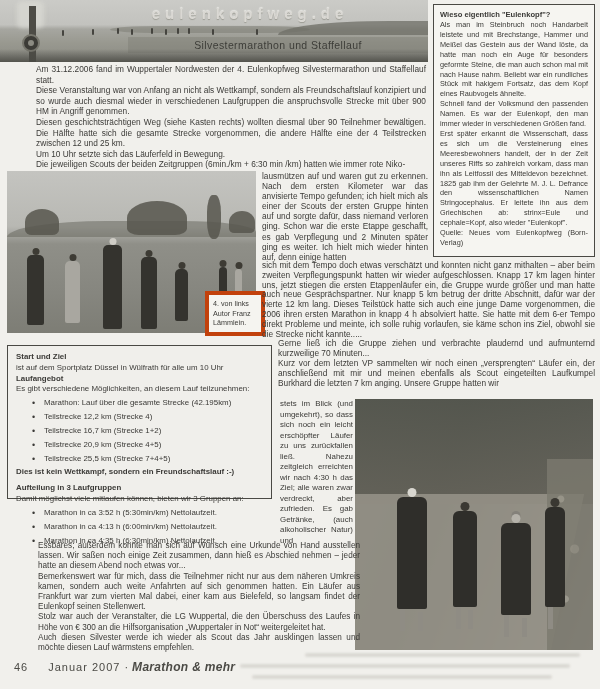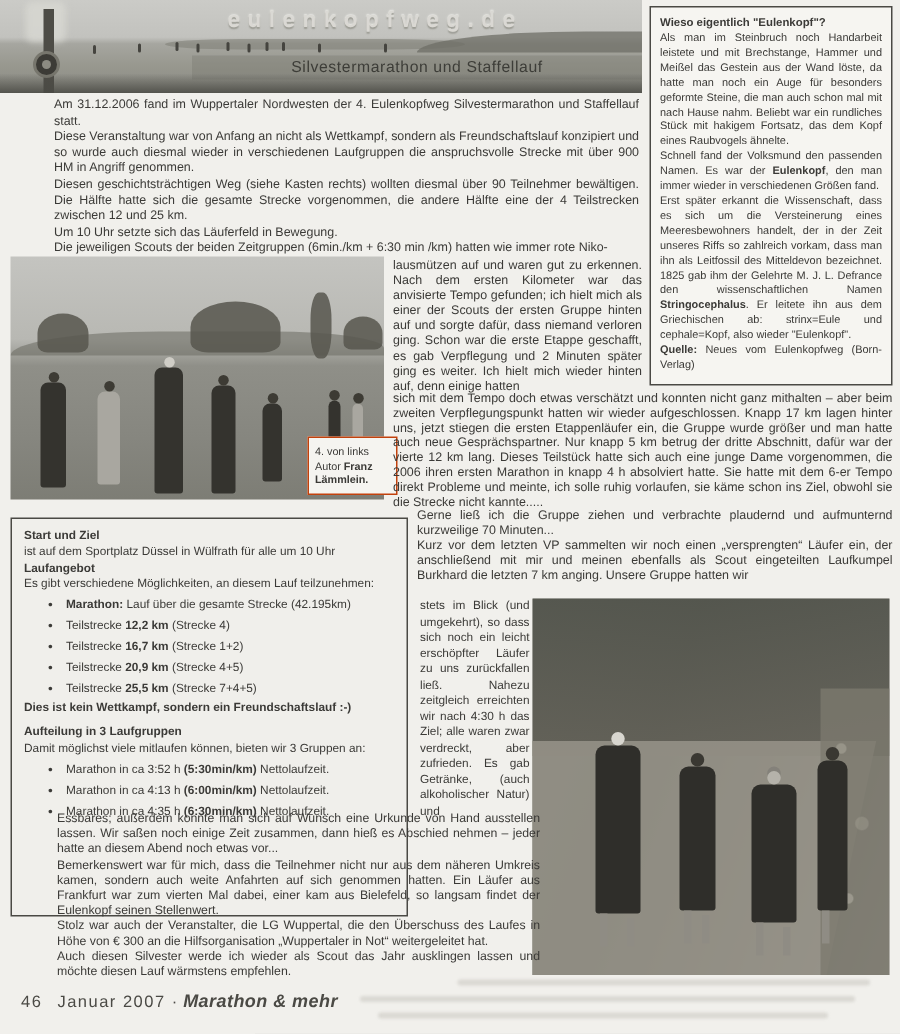--- a/index.html
+++ b/index.html
@@ -1,19 +1,19 @@
 <!DOCTYPE html>
 <html><head>
 <meta charset="utf-8">
 <style>
   html,body{margin:0;padding:0;background:#e8e7e3;}
   .page{position:relative;width:600px;height:689px;background:#f1f0ec;
         font-family:"Liberation Sans",sans-serif;color:#3b3a37;overflow:hidden;}
   p{margin:0;}
-  b{font-weight:bold;}
+  b{font-weight:normal;}
 
   
   .banner{position:absolute;left:0;top:0;width:428px;height:62px;overflow:hidden;
           background:linear-gradient(#cbcbc7 0%,#c2c2be 40%,#a6a6a0 47%,#98988f 70%,#8b8b84 100%);}
   .site-title{position:absolute;top:5px;left:95px;width:310px;text-align:center;
           font-size:15px;font-weight:bold;letter-spacing:5px;color:#dddbd6;opacity:.9;
           text-shadow:0 1px 1px #97978f,0 -1px 1px #ebebe7;}
   .hill-r{position:absolute;top:21px;right:-10px;width:160px;height:14px;background:#6e6e66;
           border-radius:70% 0 0 0 / 100% 0 0 0;opacity:.75;}
   .hill-l{position:absolute;top:26px;left:110px;width:200px;height:7px;background:#7d7d74;
@@ -47,34 +47,34 @@
           background:linear-gradient(#c4c4c0 0%,#b8b8b3 34%,#8f8f88 45%,#86867f 75%,#7d7d75 100%);}
   .p1-tree{position:absolute;background:#57564e;border-radius:50% 50% 20% 20%;opacity:.85;}
   .p1-hillband{position:absolute;left:0;top:50px;width:100%;height:16px;background:#6a6a61;
           border-radius:40% 30% 0 0/100% 70% 0 0;opacity:.55;}
   .runner{position:absolute;border-radius:5px 5px 2px 2px;background:#34332e;}
   .runner::before{content:"";position:absolute;top:-7px;left:50%;transform:translateX(-50%);
           width:7px;height:7px;border-radius:50%;background:#3d3b34;}
   .runner.lightcap::before{background:#cfcdc6;}
   .runner.light{background:#a9a7a0;}
   .caption-box{position:absolute;left:205px;top:291px;width:60px;box-sizing:border-box;
-          background:#f5f4f0;border:1px solid #c2410c;padding:4px 4px;font-size:7.2px;line-height:9.6px;}
+          background:#f5f4f0;border:4px solid #c2410c;padding:4px 4px;font-size:7.2px;line-height:9.6px;}
 
   
   .colb{position:absolute;left:262px;top:171px;width:166px;}
   .colb p{font-size:8.3px;line-height:10.1px;text-align:justify;}
 
   
   .blockc{position:absolute;left:262px;top:261px;width:333px;}
   .blockc p{font-size:8.3px;line-height:9.8px;text-align:justify;}
   .fl{float:left;}
   .fl.cl{clear:left;}
 
   
-  .graybox{position:absolute;left:7px;top:345px;width:265px;height:266px;box-sizing:border-box;
+  .graybox{position:absolute;left:7px;top:345px;width:265px;height:154px;box-sizing:border-box;
           background:#f0efeb;border:1px solid #4a4944;padding:6px 8px;font-size:7.9px;line-height:10.8px;}
   .graybox .gb-h{font-weight:bold;}
   .bullet-row{position:relative;padding-left:28px;margin-top:3.2px;}
   .bullet-row::before{content:"•";position:absolute;left:16px;top:0;font-size:9px;}
   .gb-note{font-weight:bold;margin-top:2px;}
   .gb-sec{margin-top:5px;}
 
   
   .narrow{position:absolute;left:280px;top:399px;width:73px;}
   .narrow p{font-size:7.9px;line-height:10.5px;text-align:justify;}
@@ -102,21 +102,21 @@
   
   .closing{position:absolute;left:38px;top:541px;width:322px;}
   .closing p{font-size:8.2px;line-height:10.2px;text-align:justify;}
 
   
   .ghost{position:absolute;height:4px;background:rgba(128,126,117,.2);filter:blur(1px);border-radius:2px;}
 
   
   .footer{position:absolute;left:14px;top:660px;display:flex;align-items:baseline;color:#4b4a45;}
   .footer .pg{font-size:11px;letter-spacing:1px;}
-  .footer .iss{font-size:11px;margin-left:10px;letter-spacing:1px;}
+  .footer .iss{font-size:11px;margin-left:20px;letter-spacing:1px;}
   .footer .sep{font-size:11px;margin:0 4px;}
   .footer .mag{font-size:12px;font-weight:bold;font-style:italic;letter-spacing:.3px;}
 </style>
 </head>
 <body>
 
 <div class="page">
 
   <div class="banner">
     <div class="hill-l"></div>

